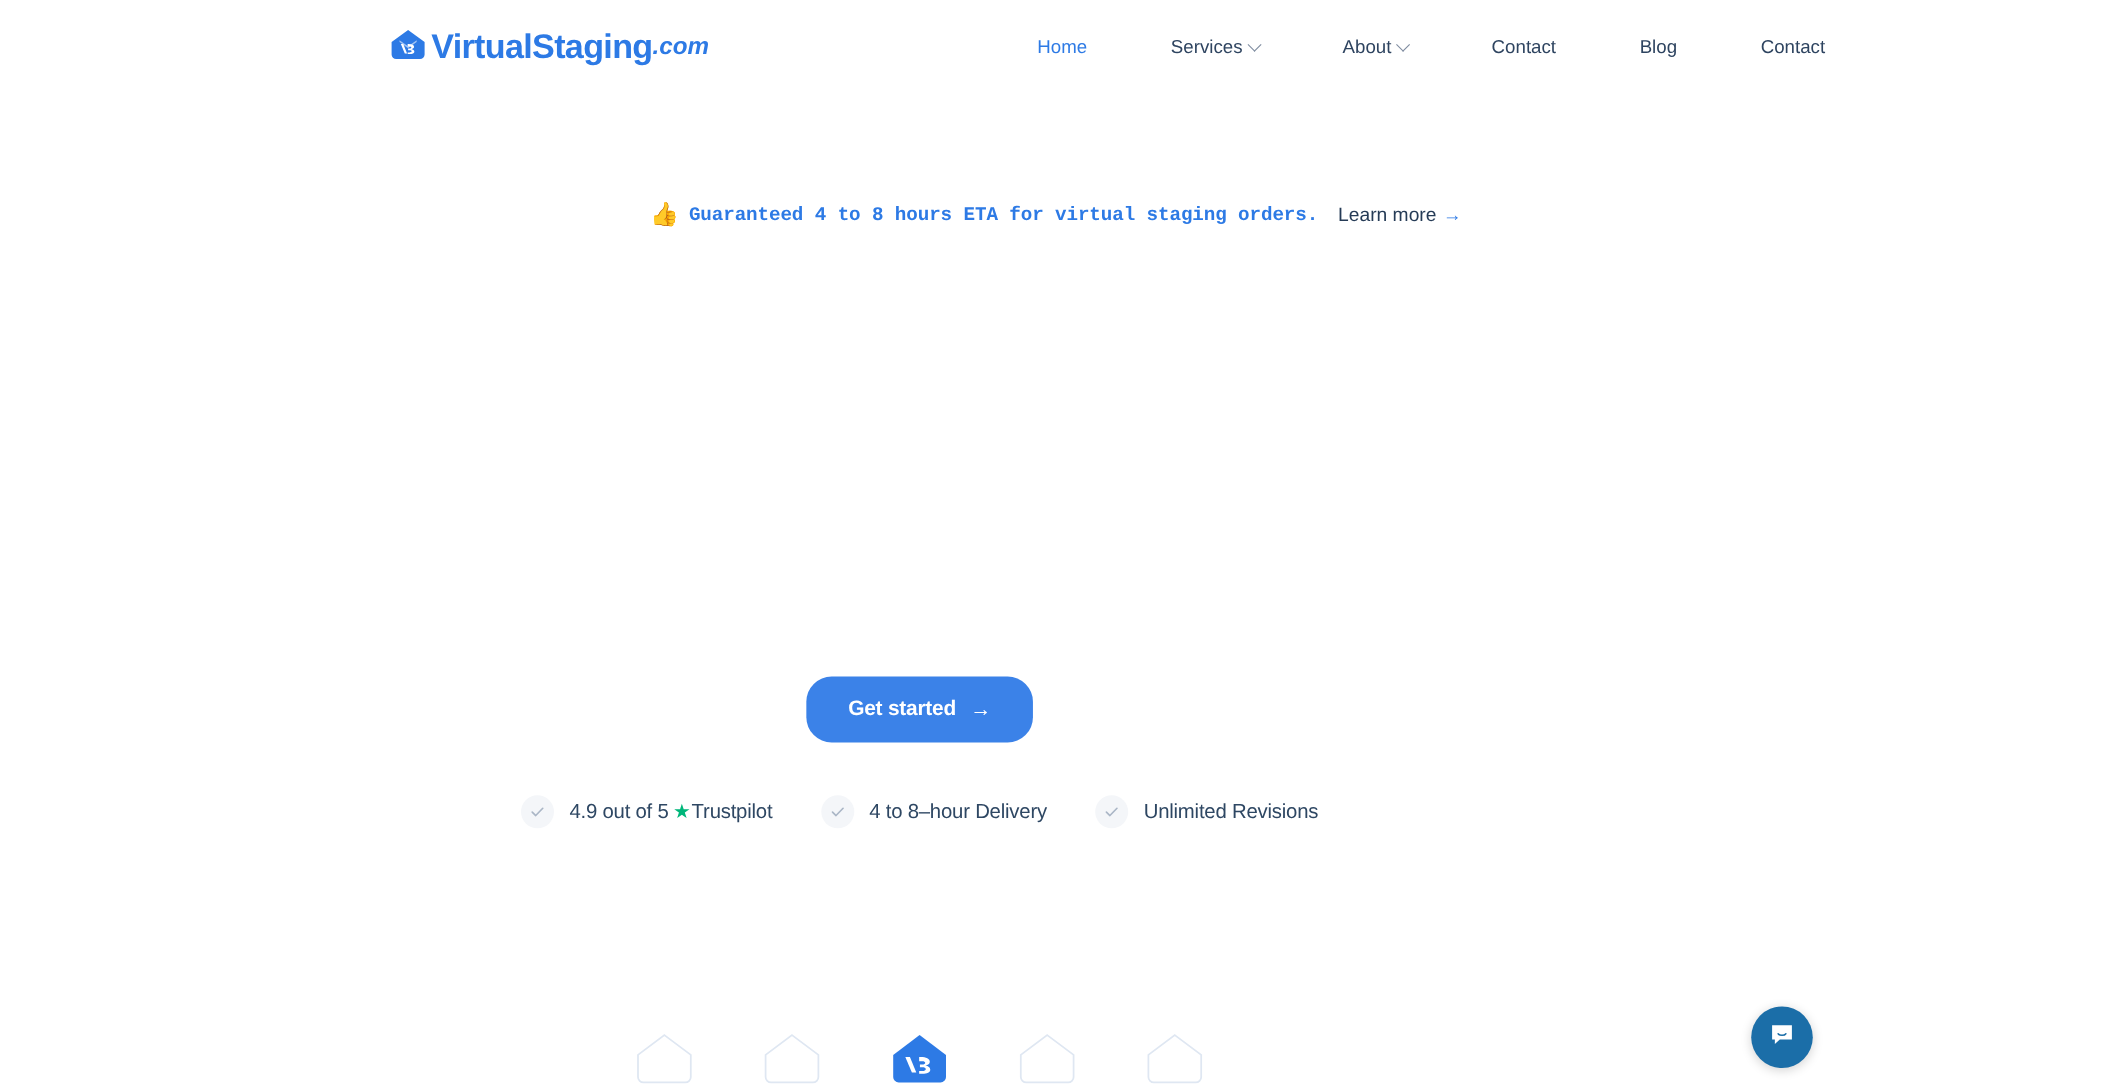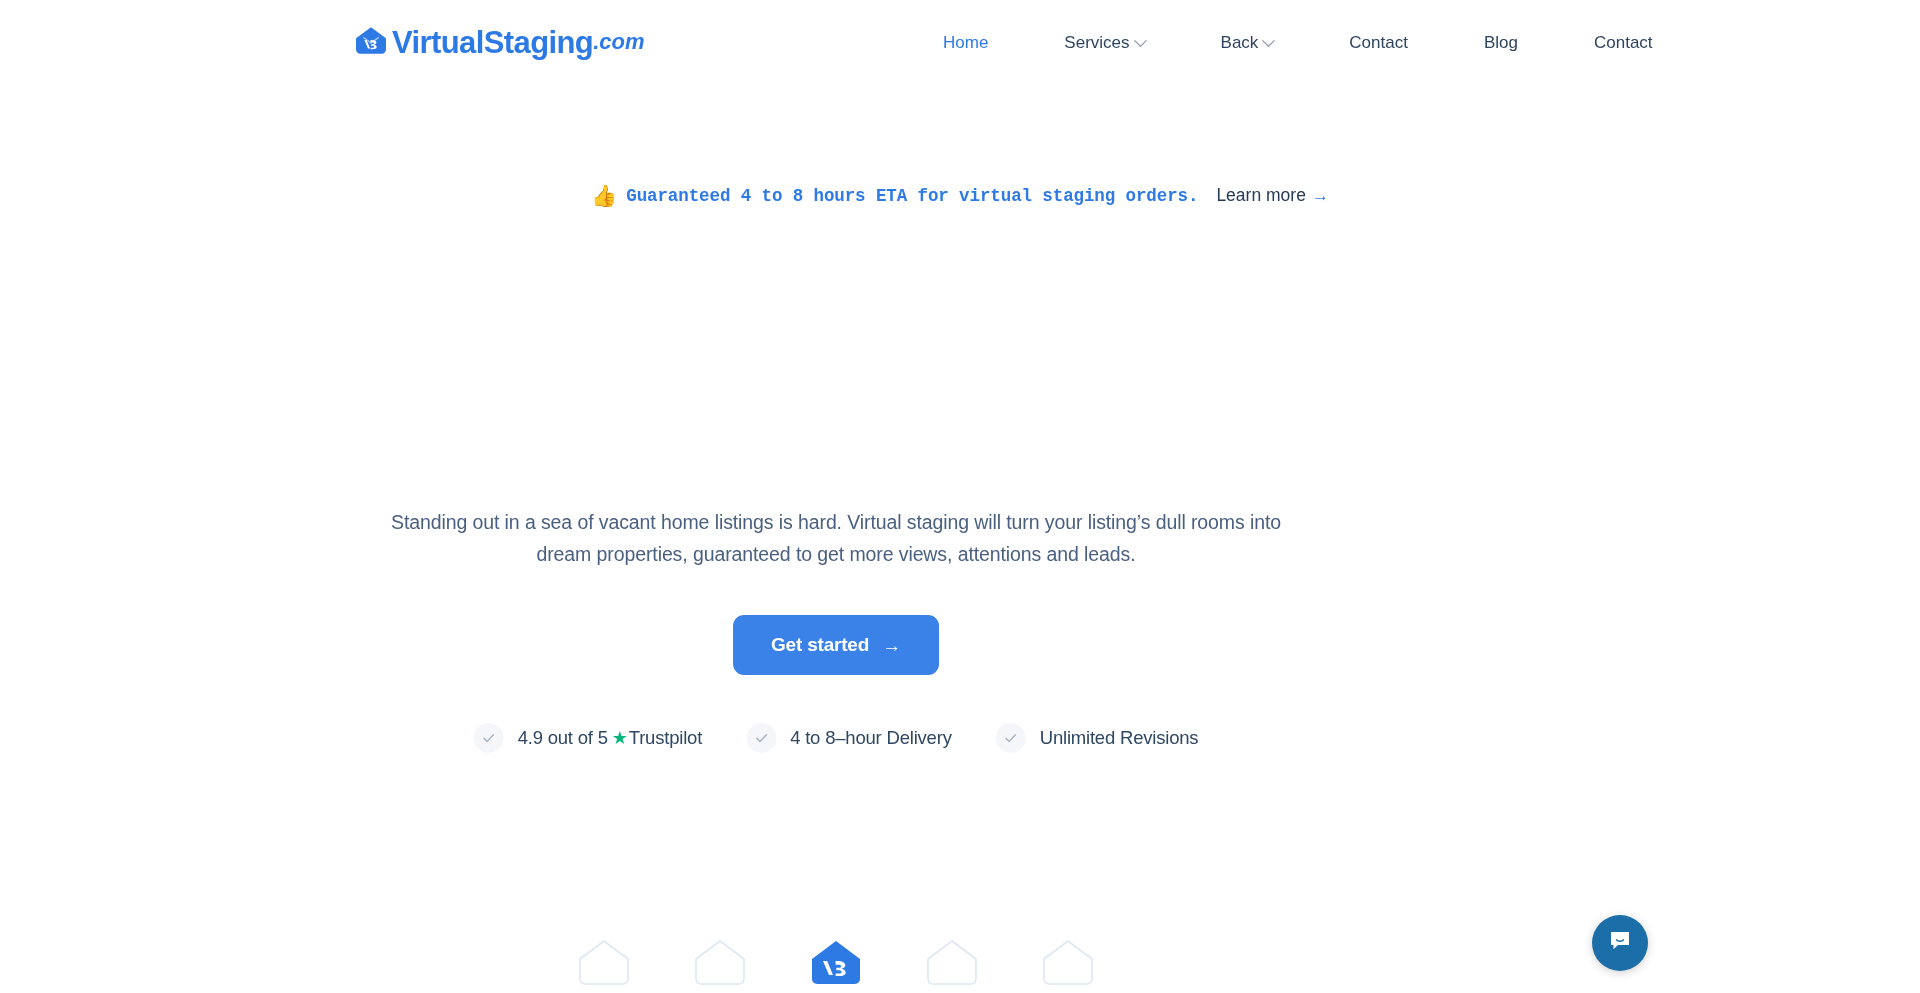--- a/index.html
+++ b/index.html
@@ -180,21 +180,21 @@
     left: 50%;
     transform: translateX(-50%);
   }
   .cta-btn {
     display: inline-flex;
     align-items: center;
     gap: 13px;
     background: #3b82e8;
     color: #ffffff;
     border: none;
-    border-radius: 11px;
+    border-radius: 23px;
     padding: 19px 38px;
     font-size: 19px;
     font-weight: 600;
     font-family: "Liberation Sans", sans-serif;
     cursor: pointer;
     letter-spacing: -0.2px;
   }
   .cta-arrow { font-size: 19px; line-height: 1; }
 
   
@@ -289,21 +289,21 @@
 
     <nav class="nav">
       <a class="nav-item active" href="#">
         <span>Home</span>
       </a>
       <a class="nav-item" href="#">
         <span>Services</span>
         <i class="caret"></i>
       </a>
       <a class="nav-item" href="#">
-        <span>Back</span>
+        <span>About</span>
         <i class="caret"></i>
       </a>
       <a class="nav-item" href="#">
         <span>Contact</span>
       </a>
       <a class="nav-item" href="#">
         <span>Blog</span>
       </a>
       <a class="nav-item" href="#">
         <span>Contact</span>
@@ -318,24 +318,20 @@
   <div class="announce">
     <span class="announce-emoji">👍</span>
     <span class="announce-text">Guaranteed 4 to 8 hours ETA for virtual staging orders.</span>
     <a class="announce-link" href="#">
       <span>Learn more</span>
       <span class="lm-arrow">→</span>
     </a>
   </div>
 
 
-  <p class="hero-sub">
-    <span>Standing out in a sea of vacant home listings is hard. Virtual staging will turn your listing’s dull rooms</span>
-    <span>into dream properties, guaranteed to get more views, attentions and leads.</span>
-  </p>
 
   <div class="cta-wrap">
     <button class="cta-btn">
       <span>Get started</span>
       <span class="cta-arrow">→</span>
     </button>
   </div>
 
   <div class="features">
 

